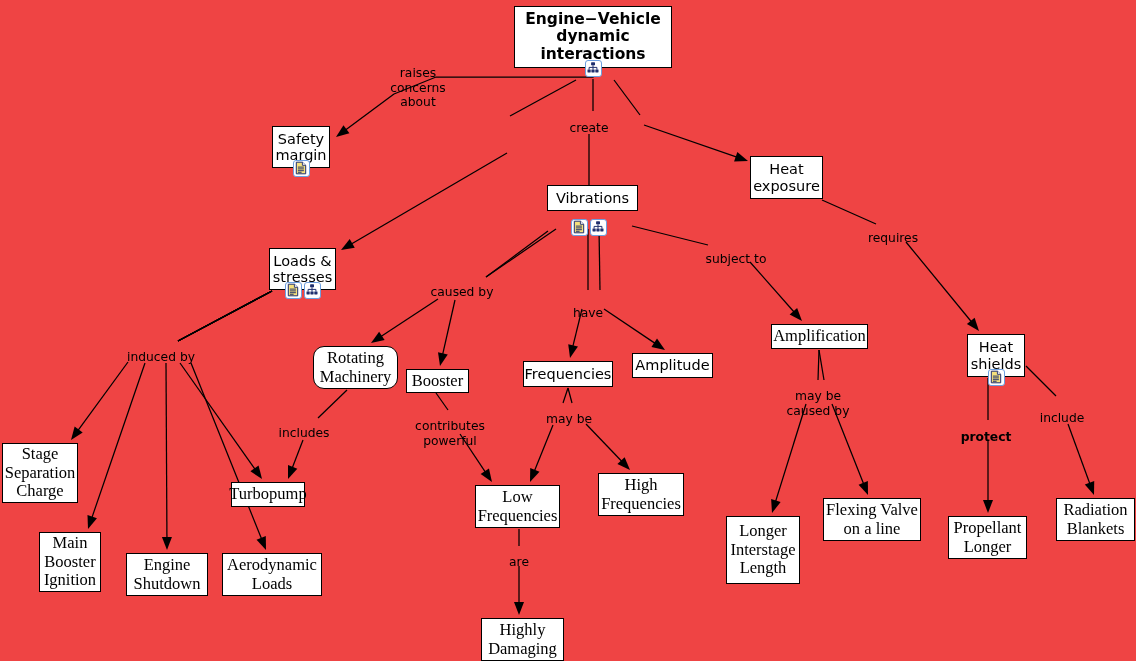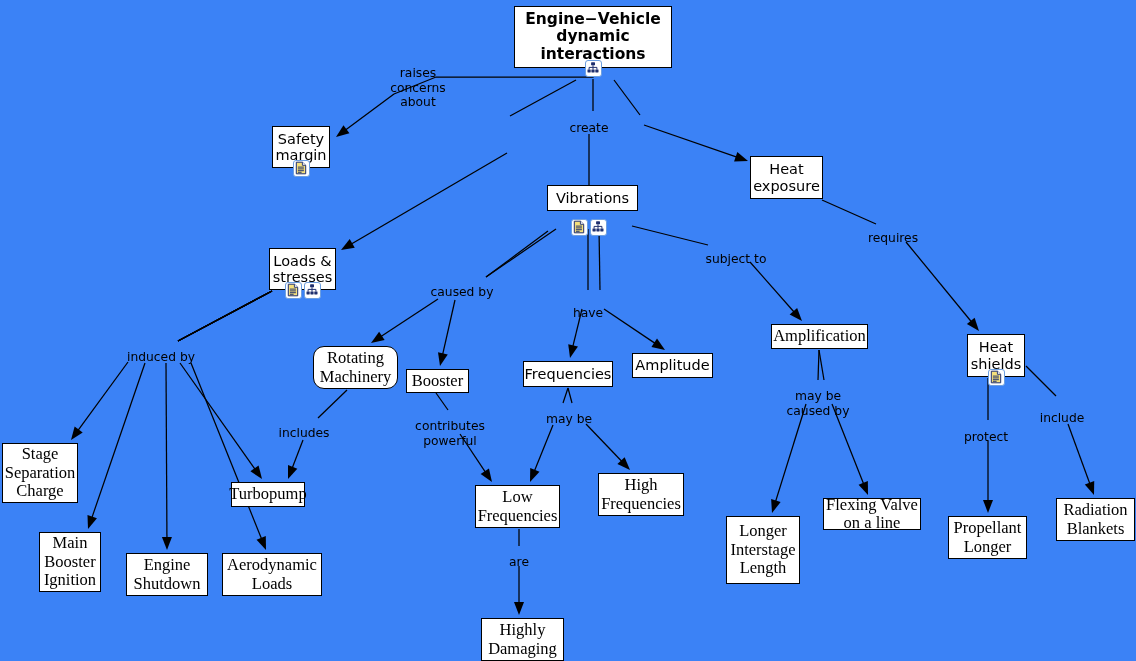--- a/index.html
+++ b/index.html
@@ -4,21 +4,21 @@
 <style>
   html, body {
     margin: 0;
     padding: 0;
     background: #ffffff;
   }
   #canvas {
     position: relative;
     width: 1136px;
     height: 661px;
-    background: #3b82f6;
+    background: #ef4444;
     overflow: hidden;
     font-family: "Liberation Sans", sans-serif;
   }
   #edge-layer {
     position: absolute;
     left: 0;
     top: 0;
     width: 1136px;
     height: 661px;
     pointer-events: none;
@@ -291,21 +291,21 @@
 Separation
 Charge</span></div>
       <div class="node serif" style="left: 231px; top: 482px; width: 74px; height: 25px;"><span>Turbopump</span></div>
       <div class="node serif" style="left: 475px; top: 485px; width: 85px; height: 43px;"><span>Low
 Frequencies</span></div>
       <div class="node serif" style="left: 598px; top: 473px; width: 86px; height: 43px;"><span>High
 Frequencies</span></div>
       <div class="node serif" style="left: 726px; top: 516px; width: 74px; height: 68px;"><span>Longer
 Interstage
 Length</span></div>
-      <div class="node serif" style="left: 823px; top: 498px; width: 98px; height: 32px;"><span>Flexing Valve
+      <div class="node serif" style="left: 823px; top: 498px; width: 98px; height: 43px;"><span>Flexing Valve
 on a line</span></div>
       <div class="node serif" style="left: 948px; top: 516px; width: 79px; height: 43px;"><span>Propellant
 Longer</span></div>
       <div class="node serif" style="left: 1056px; top: 498px; width: 79px; height: 43px;"><span>Radiation
 Blankets</span></div>
       <div class="node serif" style="left: 39px; top: 532px; width: 62px; height: 60px;"><span>Main
 Booster
 Ignition</span></div>
       <div class="node serif" style="left: 126px; top: 553px; width: 82px; height: 43px;"><span>Engine
 Shutdown</span></div>
@@ -323,17 +323,17 @@
       <div class="edge-label" style="left: 736px; top: 252px;">subject to</div>
       <div class="edge-label" style="left: 462px; top: 285px;">caused by</div>
       <div class="edge-label" style="left: 588px; top: 306px;">have</div>
       <div class="edge-label" style="left: 161px; top: 350px;">induced by</div>
       <div class="edge-label" style="left: 304px; top: 426px;">includes</div>
       <div class="edge-label" style="left: 450px; top: 419px;">contributes
 powerful</div>
       <div class="edge-label" style="left: 569px; top: 412px;">may be</div>
       <div class="edge-label" style="left: 818px; top: 389px;">may be
 caused by</div>
-      <div class="edge-label" style="left: 986px; top: 430px;">protect</div>
+      <div class="edge-label" style="left: 986px; top: 430px; font-weight: bold;">protect</div>
       <div class="edge-label" style="left: 1062px; top: 411px;">include</div>
       <div class="edge-label" style="left: 519px; top: 555px;">are</div>
     </div>
 </div>
 
 </body></html>

